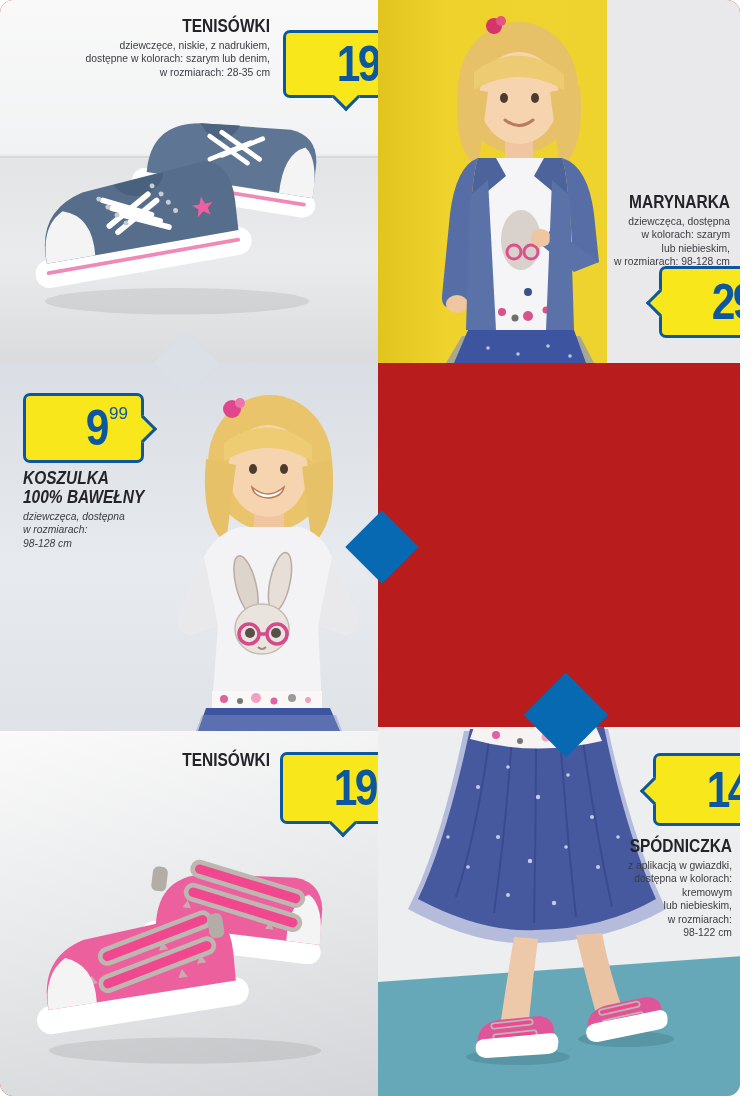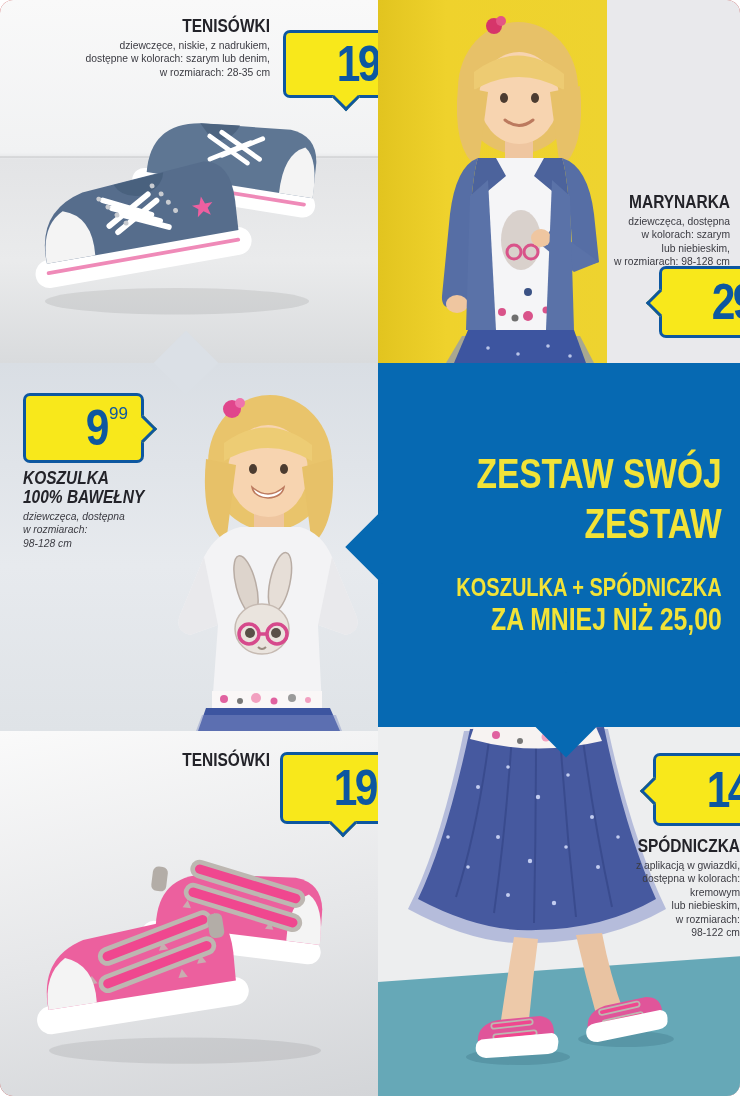--- a/index.html
+++ b/index.html
@@ -238,28 +238,20 @@
       <div class="ptitle">KOSZULKA</div>
       <div class="ptitle">100% BAWEŁNY</div>
       <div class="pdesc">
         <div class="dl">dziewczęca, dostępna</div>
         <div class="dl">w rozmiarach:</div>
         <div class="dl">98-128 cm</div>
       </div>
     </div>
   </div>
 
-  <div id="blue-box" class="sec">
-    <div id="promo-text">
-      <div class="promo-big">ZESTAW SWÓJ</div>
-      <div class="promo-big">ZESTAW</div>
-      <div class="promo-mid">KOSZULKA + SPÓDNICZKA</div>
-      <div class="promo-lg">ZA MNIEJ NIŻ 25,00</div>
-    </div>
-  </div>
   <div id="ml-up-arrow" class="page-arrow"></div>
   <div id="blue-left-arrow" class="page-arrow"></div>
   <div id="blue-down-arrow" class="page-arrow"></div>
 
   <div id="sec-bl" class="sec">
     <svg class="photo" viewBox="0 0 330 260" style="left:30px;top:100px;width:310px;height:244px">
       <ellipse cx="165" cy="234" rx="145" ry="14" fill="rgba(0,0,0,0.08)"></ellipse>
       <g transform="translate(122,8) rotate(7 95 80)">
         <rect x="0" y="98" width="192" height="26" rx="13" fill="#ffffff"></rect>
         <path d="M14,102 Q10,50 60,42 L156,34 Q184,36 188,64 L190,102 Z" fill="#ec609e"></path>
@@ -382,21 +374,21 @@
         <path d="M208,304 Q206,293 218,292 L284,288 Q292,290 290,299 Q290,306 280,307 L218,311 Q210,310 208,304 Z" fill="#ffffff"></path>
       </g>
     </svg>
     <div class="tag" style="left:275px;top:26px;width:72px;height:67px">
       <div class="num">
         <span class="main">14</span>
         <span class="cents">99</span>
       </div>
       <div class="tail left"></div>
     </div>
-    <div class="ptext right" style="right:16px;top:110px;width:200px">
+    <div class="ptext right" style="right:24px;top:110px;width:200px">
       <div class="ptitle">SPÓDNICZKA</div>
       <div class="pdesc">
         <div class="dl">z aplikacją w gwiazdki,</div>
         <div class="dl">dostępna w kolorach:</div>
         <div class="dl">kremowym</div>
         <div class="dl">lub niebieskim,</div>
         <div class="dl">w rozmiarach:</div>
         <div class="dl">98-122 cm</div>
       </div>
     </div>

